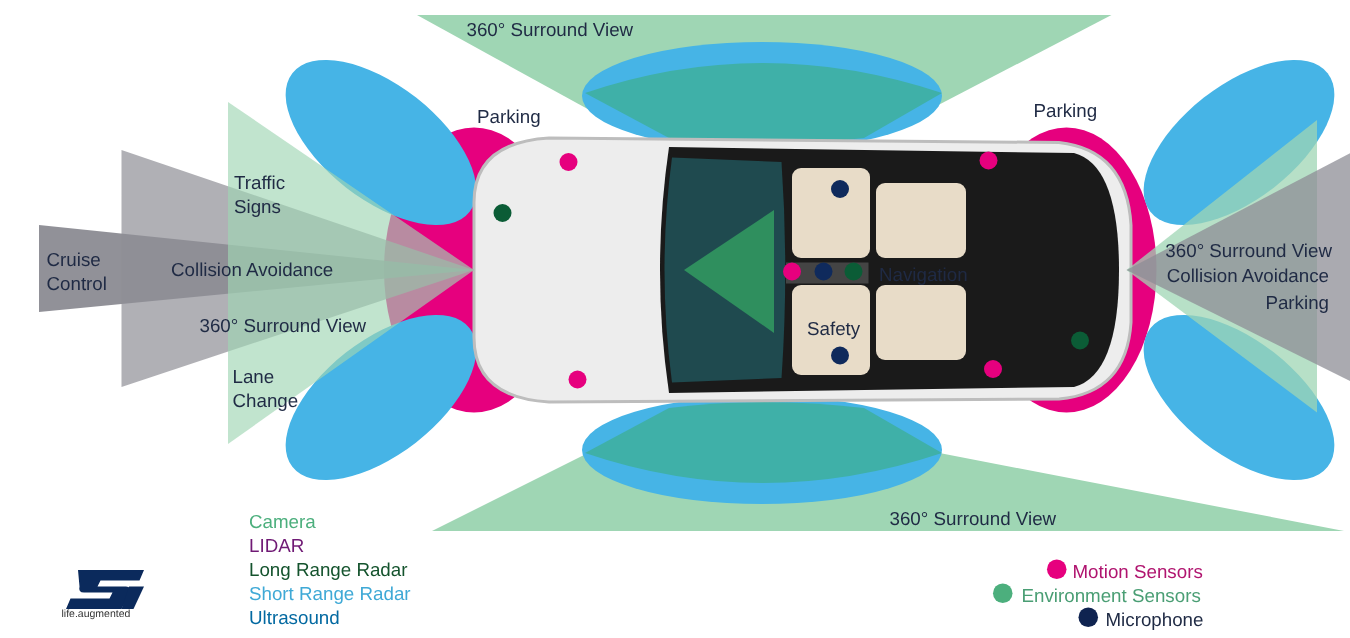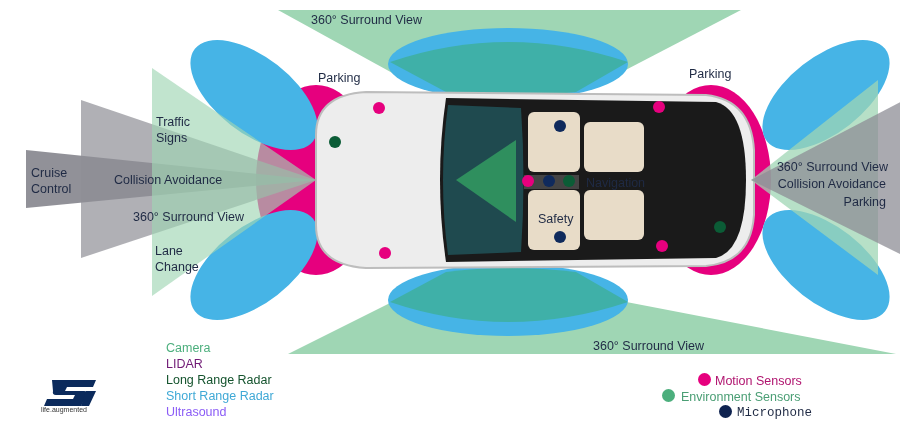--- a/index.html
+++ b/index.html
@@ -99,30 +99,30 @@
   <div class="lbl r" style="right:30px;top:194px;">Parking</div>
 
   <div class="lbl" style="left:570px;top:175px;">Navigation</div>
   <div class="lbl" style="left:522px;top:211px;">Safety</div>
 
   <div>
     <div class="legend-item" style="left:150px;top:340px;color:#4caf7d;">Camera</div>
     <div class="legend-item" style="left:150px;top:356px;color:#701a75;">LIDAR</div>
     <div class="legend-item" style="left:150px;top:372px;color:#14532d;">Long Range Radar</div>
     <div class="legend-item" style="left:150px;top:388px;color:#3fa9d6;">Short Range Radar</div>
-    <div class="legend-item" style="left:150px;top:404px;color:#8b5cf6;">Ultrasound</div>
+    <div class="legend-item" style="left:150px;top:404px;color:#0369a1;">Ultrasound</div>
   </div>
 
   <div>
     <span class="dot-legend" style="left:682px;top:373px;background:#e6007e;"></span>
     <div class="legend-item" style="left:699px;top:373px;color:#b0146f;">Motion Sensors</div>
     <span class="dot-legend" style="left:646px;top:389px;background:#4caf7d;"></span>
     <div class="legend-item" style="left:665px;top:389px;color:#4a9e74;">Environment Sensors</div>
     <span class="dot-legend" style="left:703px;top:405px;background:#0f2350;"></span>
-    <div class="legend-item" style="left:721px;top:405px;color:#1f2a44;font-family:Liberation Mono, monospace;">Microphone</div>
+    <div class="legend-item" style="left:721px;top:405px;color:#1f2a44;">Microphone</div>
   </div>
 
   <svg class="logo" viewBox="0 0 62 42">
     <path d="M12,2 L56,2 L53,9 L27,9 L25,13 L44,13 Q48,13 46,18 L41,28 L4,28 L7,21 L33,21 L35,17 L16,17 Q12,17 13,13 Z" fill="#0b2a5c"></path>
     <path d="M46,13 L56,13 L49,28 L41,28 Z" fill="#0b2a5c"></path>
   </svg>
   <div class="logo-tag">life.augmented</div>
 </div>
 
 </body></html>

